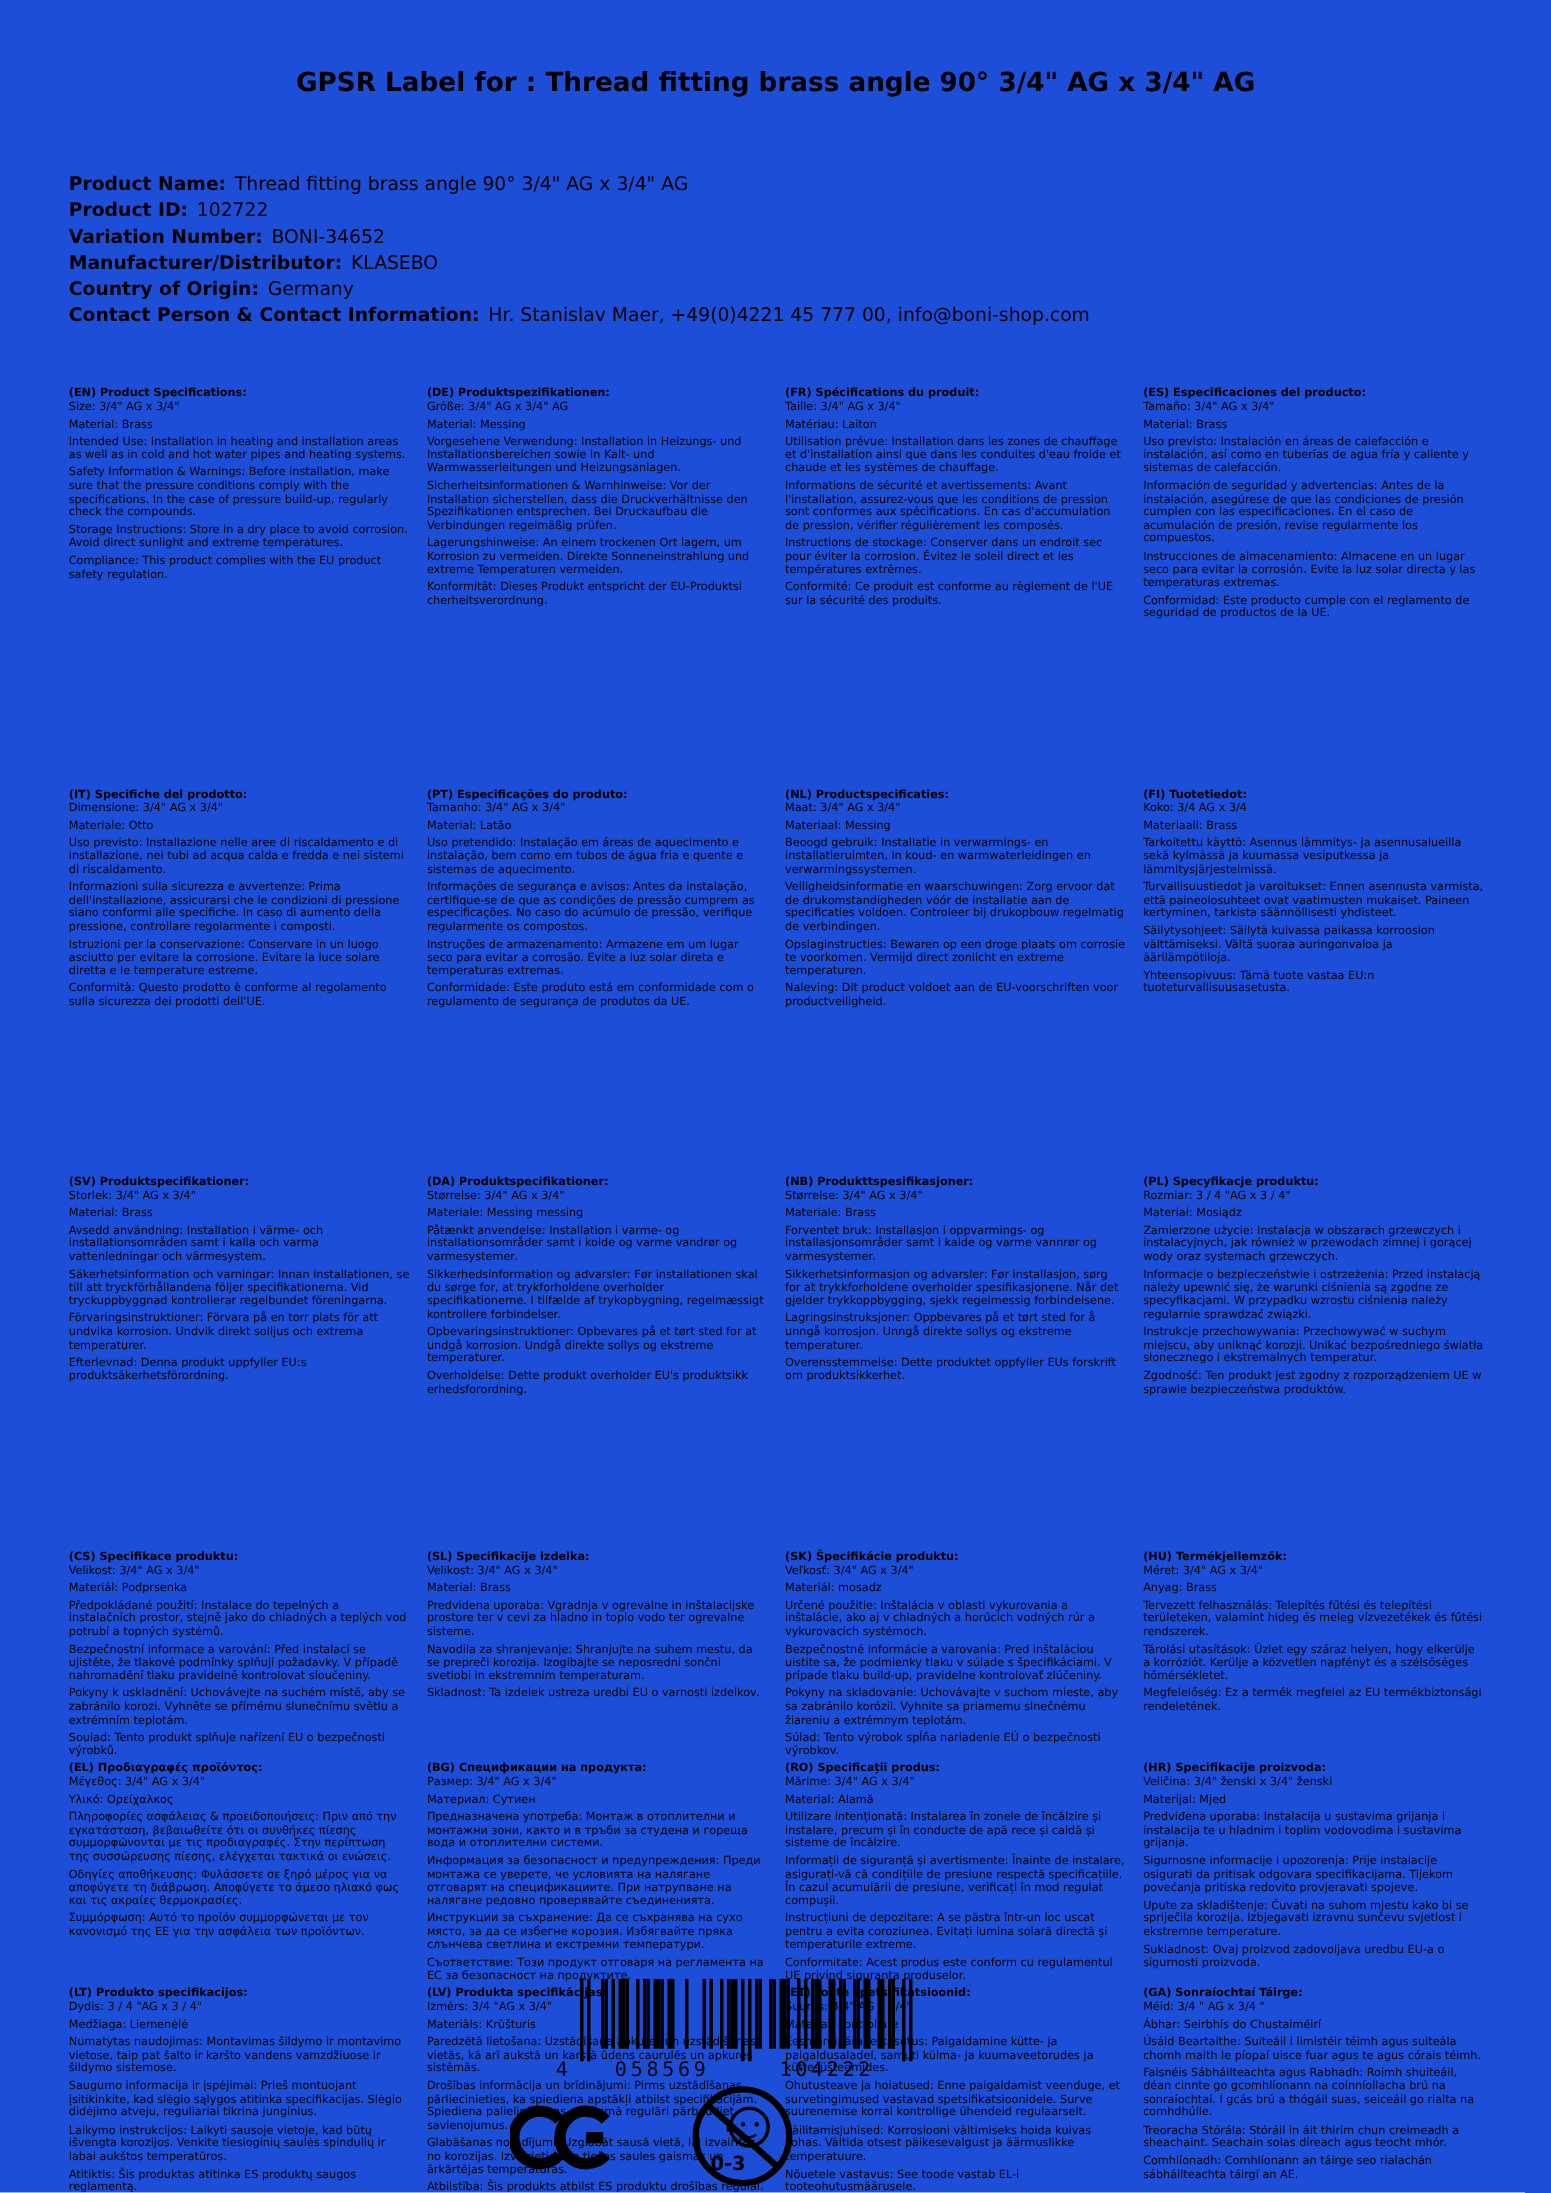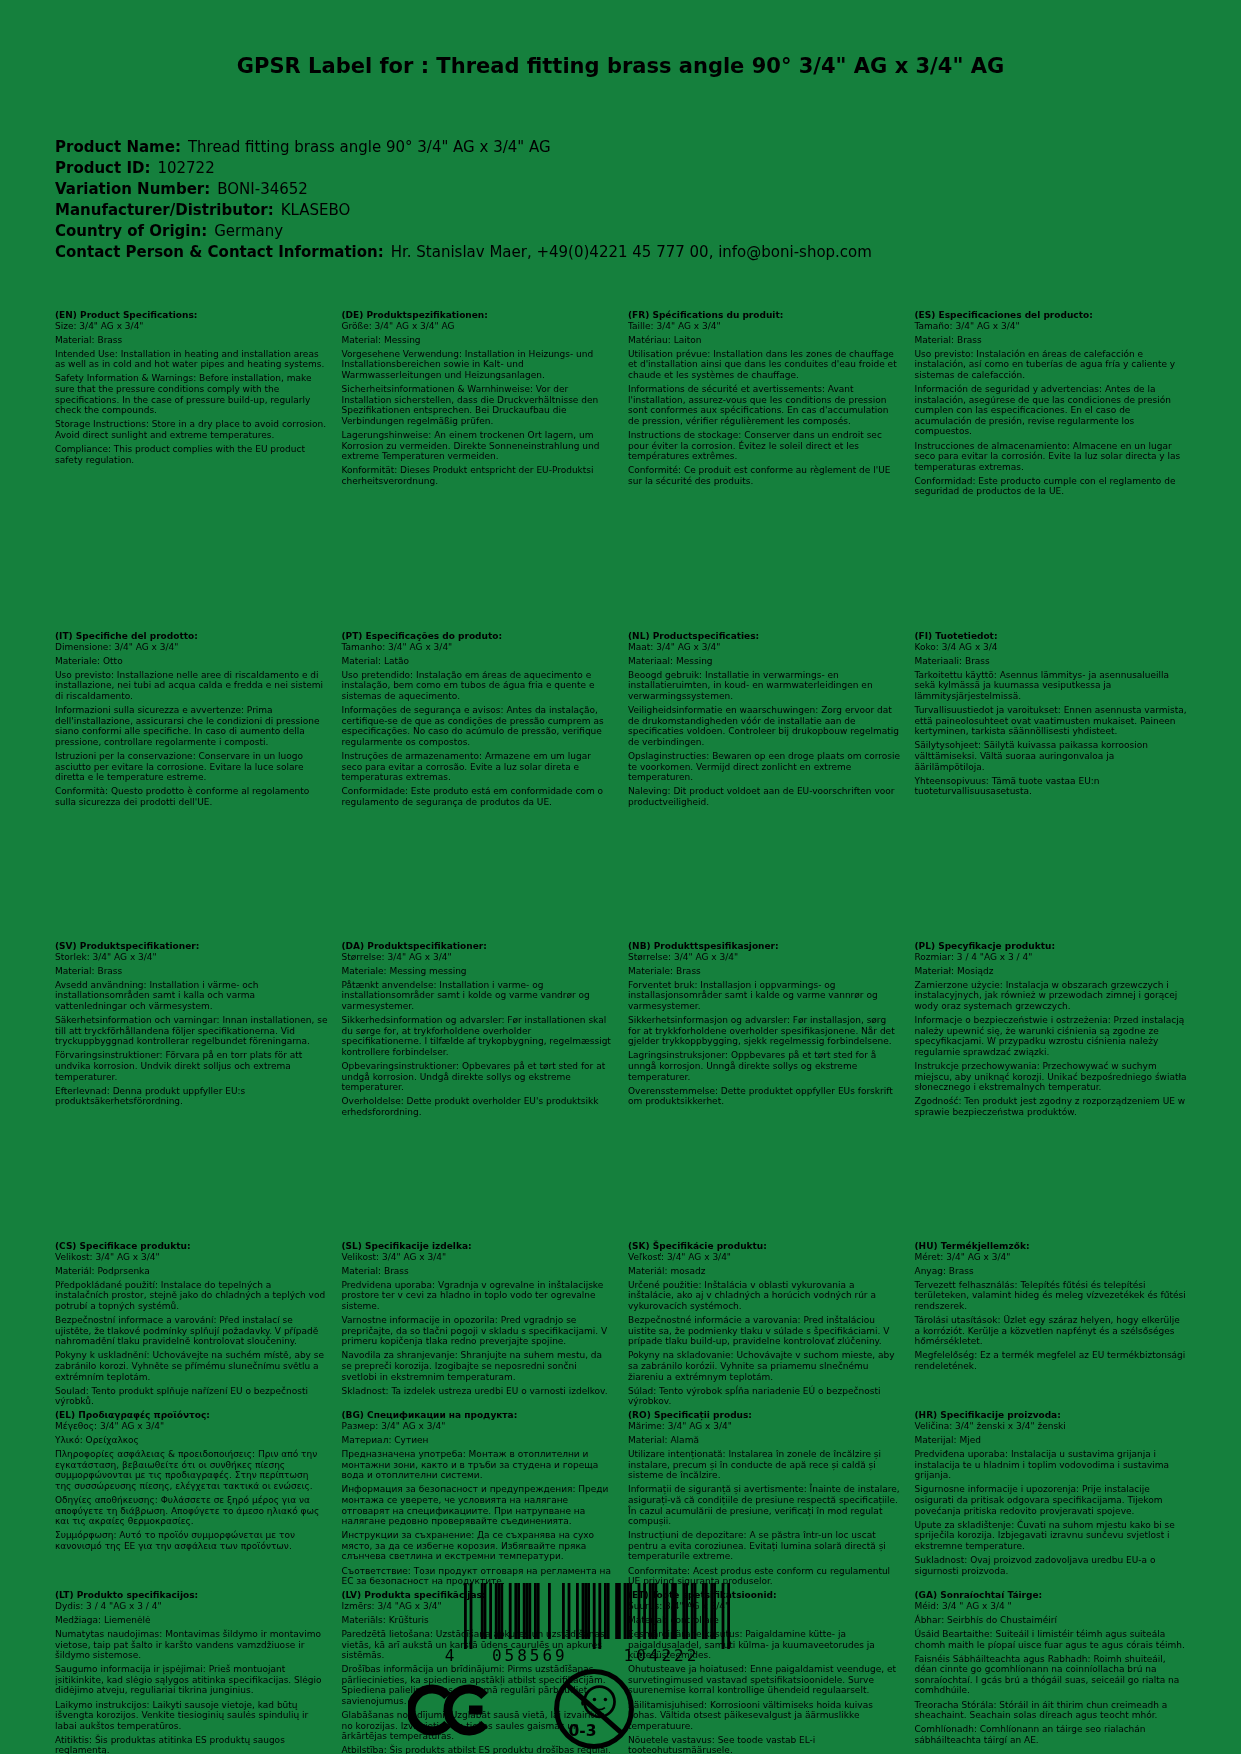--- a/index.html
+++ b/index.html
@@ -2,21 +2,21 @@
 <html><head>
 <meta charset="utf-8">
 <style>
   * { box-sizing: border-box; margin: 0; padding: 0; }
   html, body { background: #ffffff; }
   .page {
     position: relative;
     width: 1241px;
     height: 1754px;
     margin: 0 auto;
-    background: #15803d;
+    background: #1d4ed8;
     color: #000;
     font-family: "DejaVu Sans", "Liberation Sans", sans-serif;
     overflow: hidden;
   }
   .doc-title {
     position: absolute;
     top: 54px;
     left: 0;
     width: 100%;
     text-align: center;
@@ -194,21 +194,20 @@
         <p class="spec-para">Předpokládané použití: Instalace do tepelných a instalačních prostor, stejně jako do chladných a teplých vod potrubí a topných systémů.</p>
         <p class="spec-para">Bezpečnostní informace a varování: Před instalací se ujistěte, že tlakové podmínky splňují požadavky. V případě nahromadění tlaku pravidelně kontrolovat sloučeniny.</p>
         <p class="spec-para">Pokyny k uskladnění: Uchovávejte na suchém místě, aby se zabránilo korozi. Vyhněte se přímému slunečnímu světlu a extrémním teplotám.</p>
         <p class="spec-para">Soulad: Tento produkt splňuje nařízení EU o bezpečnosti výrobků.</p>
       </div>
       <div class="spec-block">
         <div class="spec-heading">(SL) Specifikacije izdelka:</div>
         <p class="spec-para">Velikost: 3/4" AG x 3/4"</p>
         <p class="spec-para">Material: Brass</p>
         <p class="spec-para">Predvidena uporaba: Vgradnja v ogrevalne in inštalacijske prostore ter v cevi za hladno in toplo vodo ter ogrevalne sisteme.</p>
-        <p class="spec-para">Varnostne informacije in opozorila: Pred vgradnjo se prepričajte, da so tlačni pogoji v skladu s specifikacijami. V primeru kopičenja tlaka redno preverjajte spojine.</p>
         <p class="spec-para">Navodila za shranjevanje: Shranjujte na suhem mestu, da se prepreči korozija. Izogibajte se neposredni sončni svetlobi in ekstremnim temperaturam.</p>
         <p class="spec-para">Skladnost: Ta izdelek ustreza uredbi EU o varnosti izdelkov.</p>
       </div>
       <div class="spec-block">
         <div class="spec-heading">(SK) Špecifikácie produktu:</div>
         <p class="spec-para">Veľkosť: 3/4" AG x 3/4"</p>
         <p class="spec-para">Materiál: mosadz</p>
         <p class="spec-para">Určené použitie: Inštalácia v oblasti vykurovania a inštalácie, ako aj v chladných a horúcich vodných rúr a vykurovacích systémoch.</p>
         <p class="spec-para">Bezpečnostné informácie a varovania: Pred inštaláciou uistite sa, že podmienky tlaku v súlade s špecifikáciami. V prípade tlaku build-up, pravidelne kontrolovať zlúčeniny.</p>
         <p class="spec-para">Pokyny na skladovanie: Uchovávajte v suchom mieste, aby sa zabránilo korózii. Vyhnite sa priamemu slnečnému žiareniu a extrémnym teplotám.</p>

